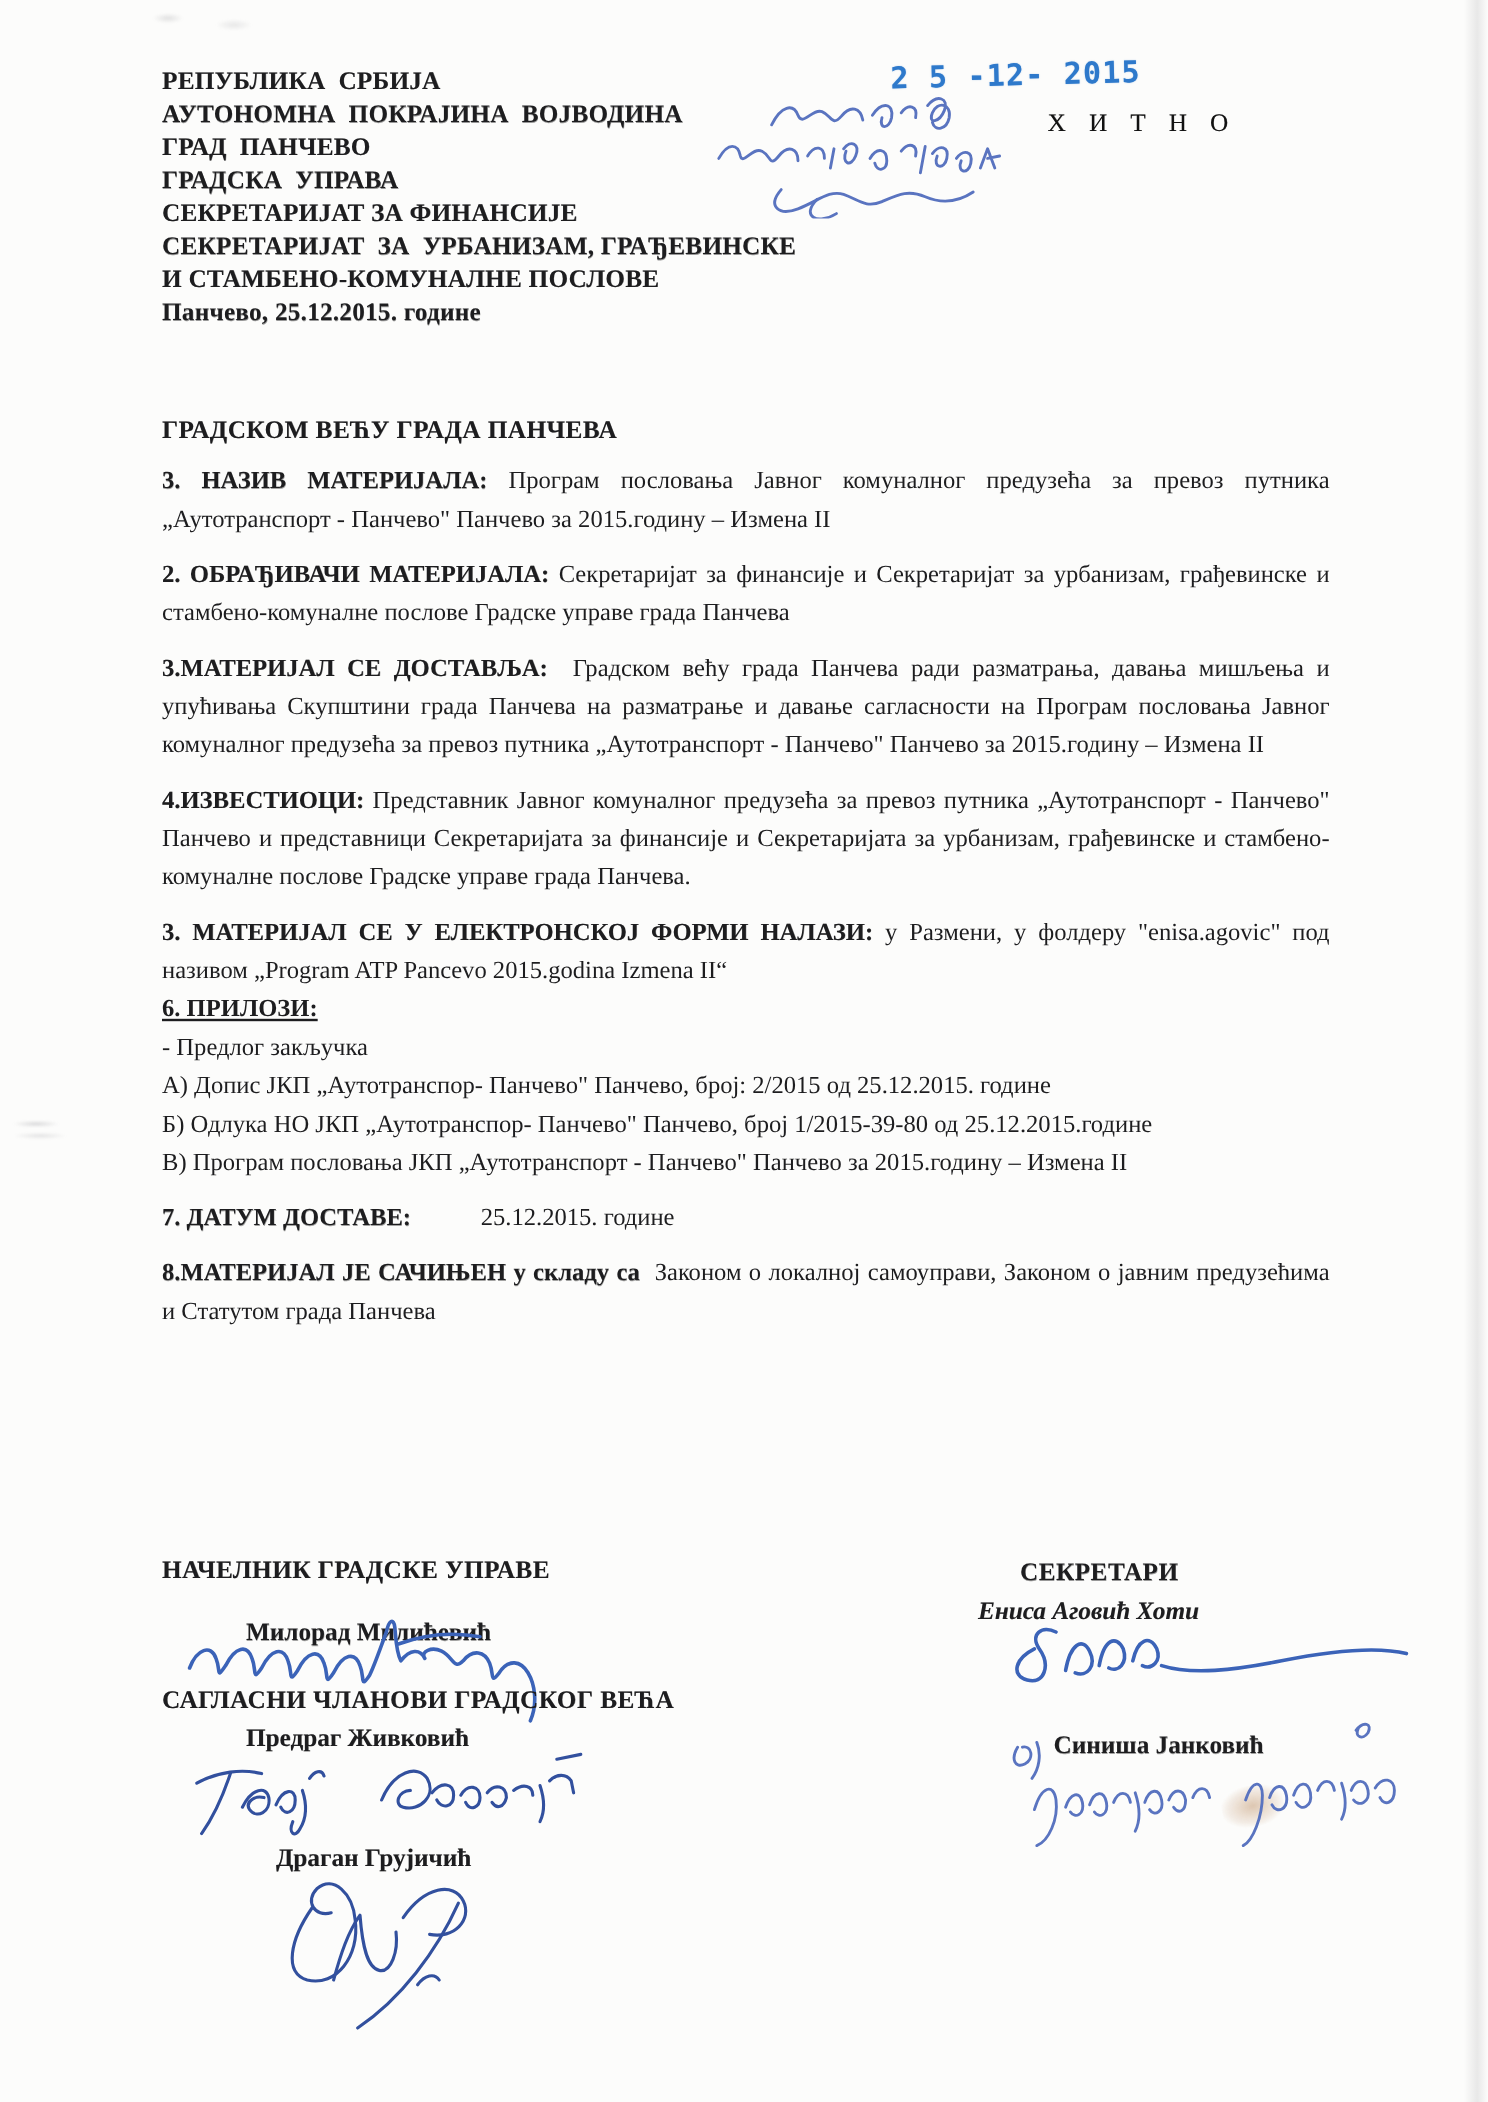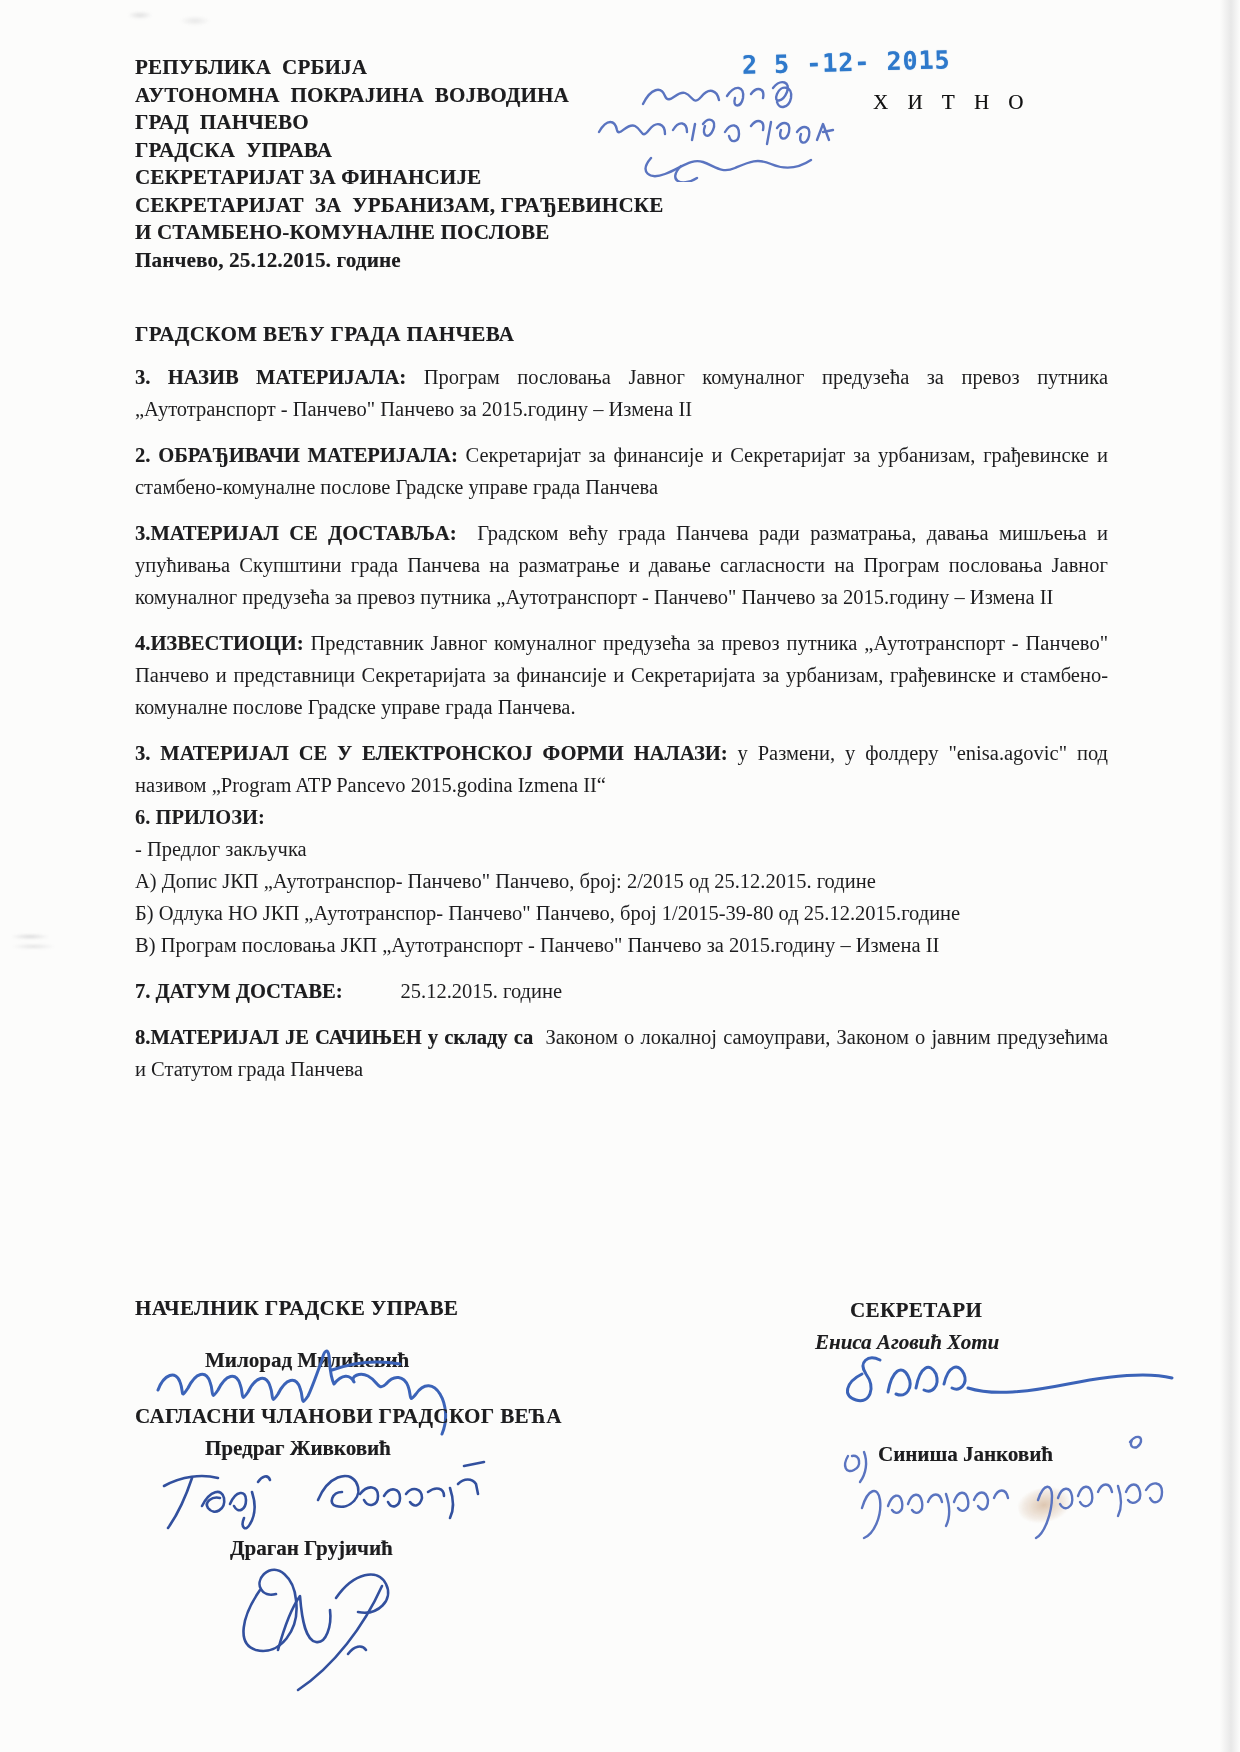--- a/index.html
+++ b/index.html
@@ -40,32 +40,32 @@
 
   .content{
     position:absolute;left:135px;top:54px;width:973px;
   }
   .hdr-line{
     font-weight:bold;font-size:21px;line-height:27.5px;
     white-space:pre;letter-spacing:0.2px;
     text-shadow:0.3px 0.3px 0.4px rgba(30,30,30,0.45);
   }
   .addressee{
-    margin-top:48px;font-weight:bold;font-size:21px;letter-spacing:0.4px;
+    margin-top:72px;font-weight:bold;font-size:21px;letter-spacing:0.4px;
     text-shadow:0.3px 0.3px 0.4px rgba(30,30,30,0.45);
   }
   p.sec{
     margin:0;margin-top:14px;
     font-size:20.5px;line-height:32px;
     text-align:justify;
   }
   p.sec b{ text-shadow:0.3px 0.3px 0.4px rgba(30,30,30,0.4); }
   .mt-lg{margin-top:46px;}
   .mt-md{margin-top:40px;}
-  .mt-sm{margin-top:20px;}
+  .mt-sm{margin-top:20px;text-decoration:underline;}
   .mt-xs{margin-top:10px;}
   .attach{margin:0;font-size:20.5px;line-height:32px;text-align:left;}
   .date-gap{display:inline-block;margin-left:58px;}
 
   
   .stamp-date{
     position:absolute;left:742px;top:48px;
     font-family:"DejaVu Sans Mono", monospace;
     font-weight:bold;font-size:25px;letter-spacing:1px;
     color:#2e79cb;transform:rotate(-1.5deg);

